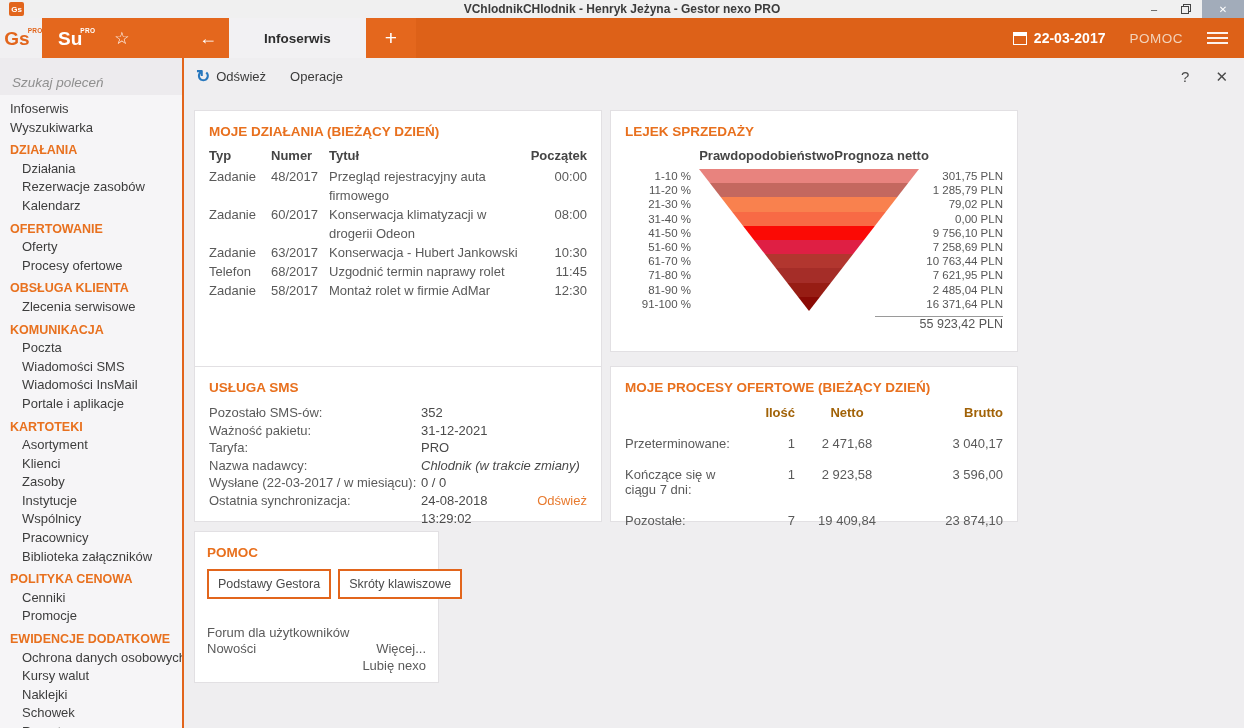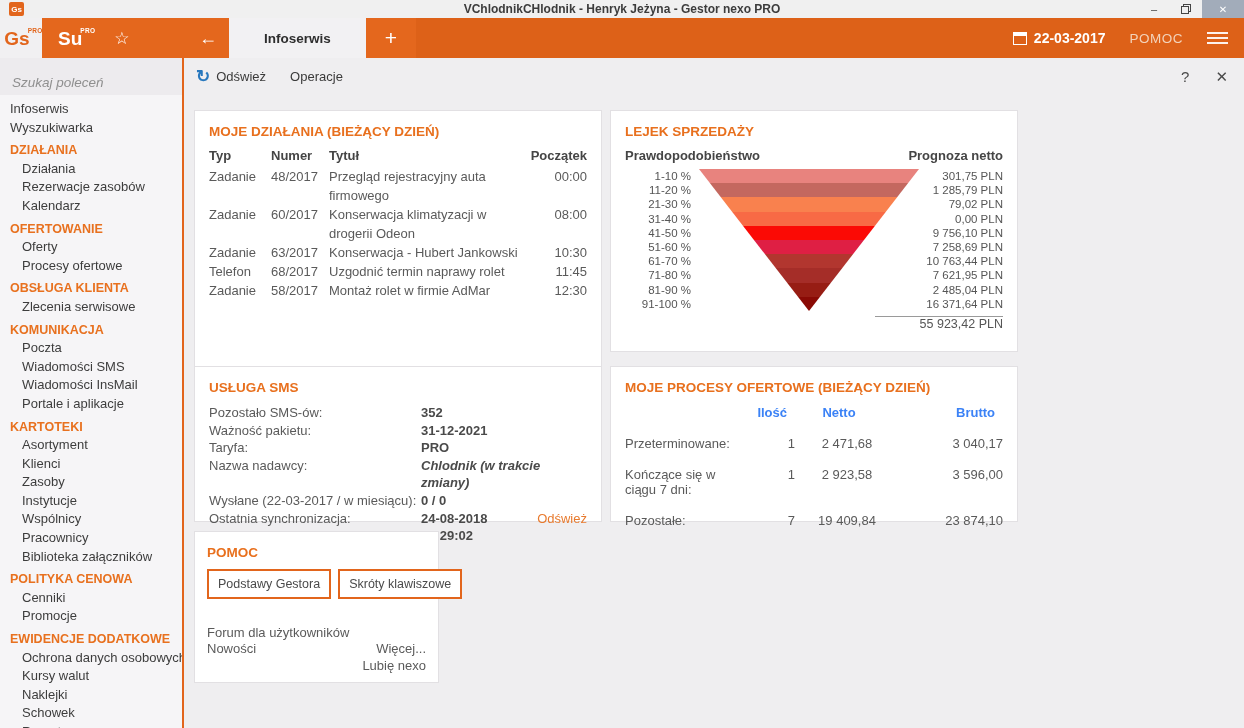--- a/index.html
+++ b/index.html
@@ -66,42 +66,42 @@
 
   
   #panel-activities { left:10px; top:15px; width:408px; height:310px; }
   .act-head { display:flex; font-weight:bold; color:#454545; font-size:13px; margin:3px 0 4px; }
   .act-row  { display:flex; font-size:13px; color:#5a5a5a; line-height:19px; }
   .c-typ { width:62px; } .c-num { width:58px; } .c-tyt { flex:1; } .c-poc { width:58px; text-align:right; }
   .more-link { position:absolute; right:14px; bottom:10px; font-size:13px; color:#6f6f6f; }
 
   
   #panel-funnel { left:426px; top:15px; width:408px; height:242px; }
-  .f-head { display:flex; justify-content:space-between; font-weight:bold; font-size:13px; color:#454545; margin:2px 0 6px; }
+  .f-head { display:flex; justify-content:center; font-weight:bold; font-size:13px; color:#454545; margin:2px 0 6px; }
   .f-grid { display:flex; }
   .f-labels { width:66px; }
   .f-label, .f-value { height:14.2px; line-height:14.2px; font-size:11.5px; color:#555; text-align:right; }
   .f-funnel { width:220px; height:142px; margin-left:8px; display:flex; flex-direction:column;
               clip-path:polygon(0 0, 100% 0, 50% 100%); }
   .f-stripe { flex:1; }
   .f-values { flex:1; }
   .f-total { margin:5px 0 0 auto; width:128px; border-top:1px solid #9a9a9a; 
              text-align:right; font-size:12.5px; color:#555; }
 
   
   #panel-sms { left:10px; top:271px; width:408px; height:156px; }
   .sms-row { display:flex; font-size:13px; line-height:17.6px; color:#5a5a5a; }
   .sms-label { width:212px; flex:none; }
-  .sms-value { font-weight:bold; color:#4a4a4a; }
+  .sms-value { font-weight:normal; color:#4a4a4a; }
   .sms-value.italic { font-style:italic; }
   .sms-refresh { margin-left:auto; color:#e87a2e; }
 
   
   #panel-offers { left:426px; top:271px; width:408px; height:156px; }
-  .off-head { display:flex; font-weight:bold; font-size:13px; color:#3b82f6; margin:10px 8px 0; }
+  .off-head { display:flex; font-weight:bold; font-size:13px; color:#a16207; margin:10px 0 0; }
   .off-row  { display:flex; font-size:13px; color:#5a5a5a; margin-top:16px; }
   .off-label { flex:1; } .off-qty { width:48px; text-align:right; }
   .off-net { width:104px; text-align:center; } .off-bru { width:104px; text-align:right; }
 
   
   #panel-help { left:10px; top:436px; width:245px; height:152px; padding:10px 12px; }
   .help-btns { display:flex; gap:7px; margin-top:3px; }
   .help-btn { border:2px solid #e2651c; background:#fff; color:#4a4a4a; font-family:inherit;
               font-size:12.5px; padding:6px 9px; white-space:nowrap; cursor:default; }
   .help-links { position:absolute; left:12px; right:12px; bottom:8px; font-size:13px; color:#5a5a5a; line-height:16.5px; }

